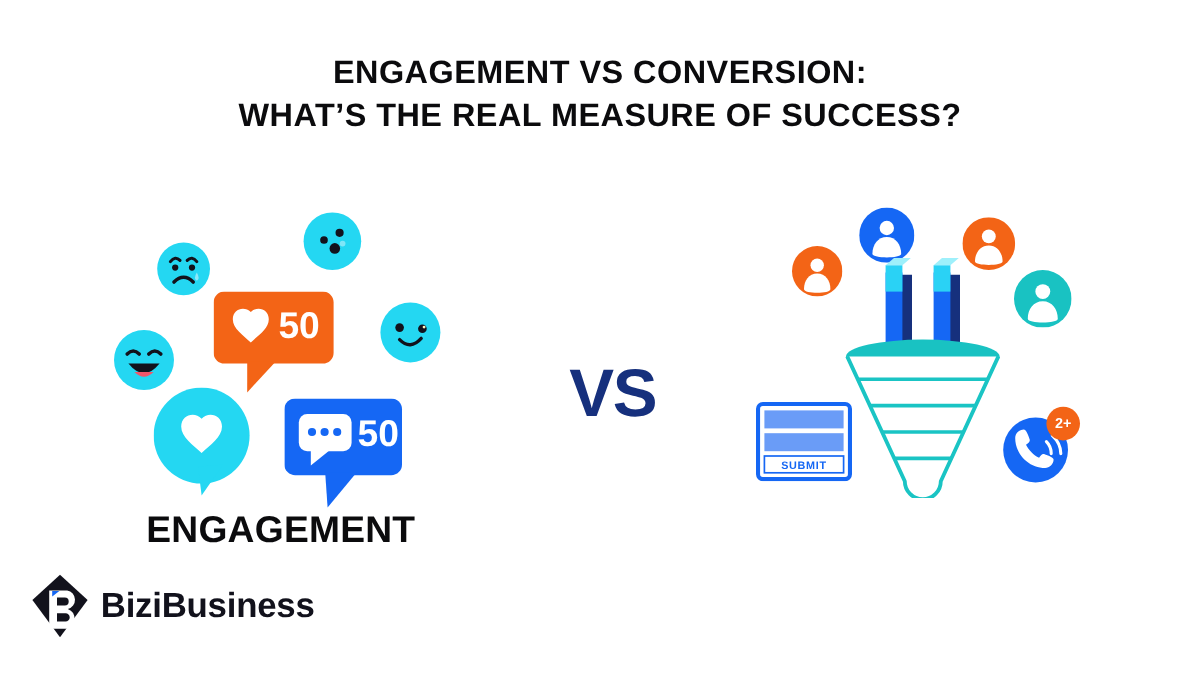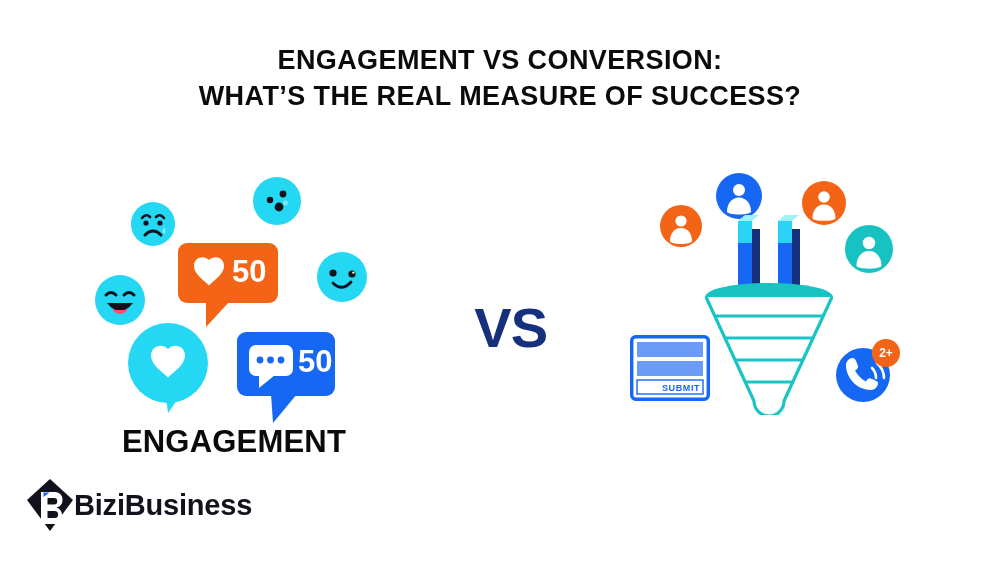--- a/index.html
+++ b/index.html
@@ -77,20 +77,21 @@
 
   .abs { position: absolute; }
 
   
   .logo-block {
     position: absolute;
     left: 26px;
     top: 478px;
     display: flex;
     align-items: center;
+    gap: 10px;
   }
   .logo-word {
     font-family: "Liberation Sans", sans-serif;
     font-weight: bold;
     font-size: 29px;
     color: #12121c;
     letter-spacing: -0.2px;
     line-height: 30px;
   }
 </style>
@@ -220,21 +221,21 @@
       </g>
     </svg>
 
     <div class="abs" style="left:10px; top:175px;">
       <svg width="80" height="66" viewBox="0 0 80 66">
         <rect x="1.7" y="1.7" width="76.6" height="62.6" rx="4" fill="#ffffff" stroke="#1567f4" stroke-width="3.4"></rect>
         <rect x="7" y="7" width="66" height="15" fill="#6a9cf7"></rect>
         <rect x="7" y="26" width="66" height="15" fill="#6a9cf7"></rect>
         <rect x="7" y="45" width="66" height="14" fill="#ffffff" stroke="#1567f4" stroke-width="1.4"></rect>
       </svg>
-      <span class="abs" style="left:0; top:47px; width:80px; text-align:left; font-family:'Liberation Sans',sans-serif; font-weight:bold; font-size:9px; letter-spacing:0.6px; color:#1567f4; line-height:12px;padding-left:32px;">SUBMIT</span>
+      <span class="abs" style="left:0; top:47px; width:80px; text-align:center; font-family:'Liberation Sans',sans-serif; font-weight:bold; font-size:9px; letter-spacing:0.6px; color:#1567f4; line-height:12px;">SUBMIT</span>
     </div>
 
     <div class="abs" style="left:212px; top:178px;">
       <svg width="70" height="66" viewBox="0 0 70 66">
         <circle cx="31" cy="37" r="27" fill="#1567f4"></circle>
         <path d="M21 20 c-4 0 -7 3.5 -7 7 c0 13.5 11.5 25 25 25 c3.5 0 7 -3 7 -7
                  c0 -2 -5 -3.5 -7.5 -4.5 c-2 -0.8 -3.4 1.2 -4.6 3 c-4.6 -2.3 -8.6 -6.3 -10.9 -10.9
                  c1.8 -1.2 3.8 -2.6 3 -4.6 c-1 -2.5 -2.5 -8 -5 -8 z" fill="#ffffff"></path>
         <path d="M40 30 q4 4 4 10" stroke="#ffffff" stroke-width="2.6" fill="none" stroke-linecap="round"></path>
         <path d="M45 25 q7 6.5 7 15" stroke="#ffffff" stroke-width="2.6" fill="none" stroke-linecap="round"></path>

